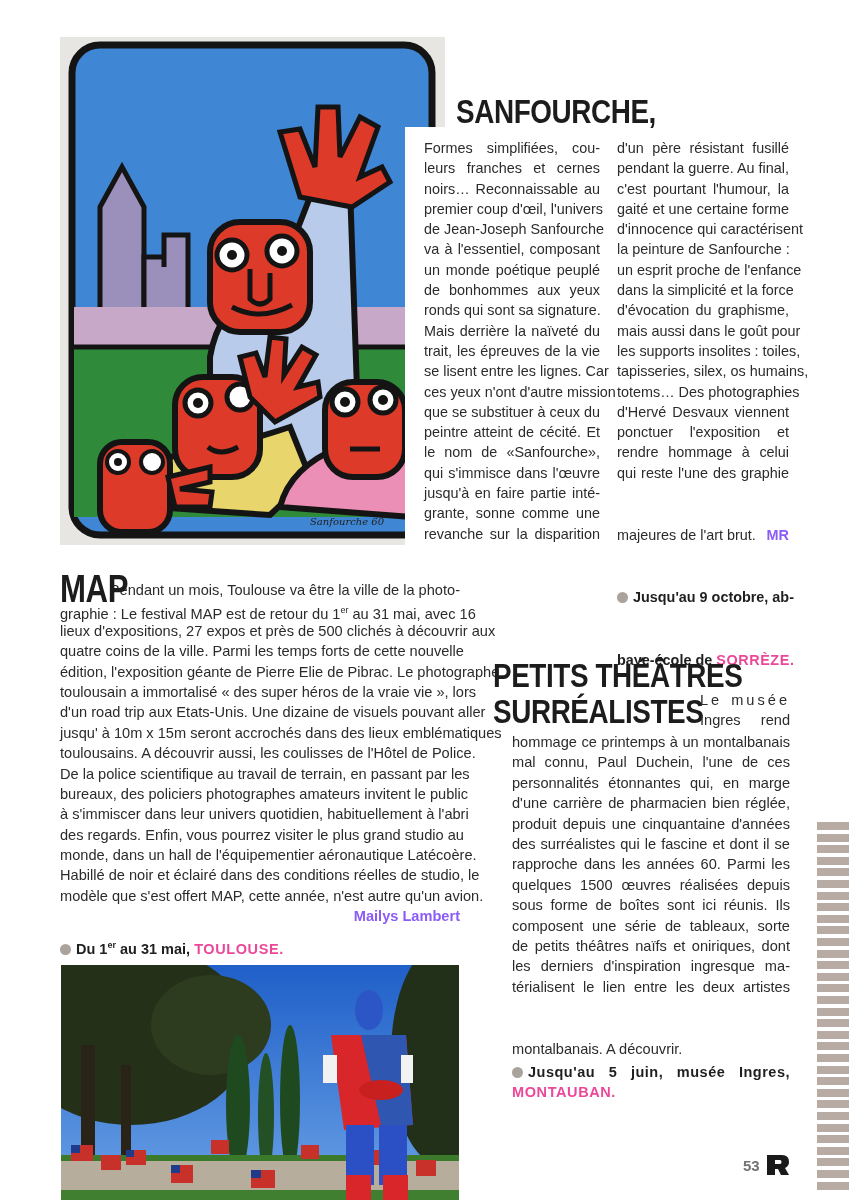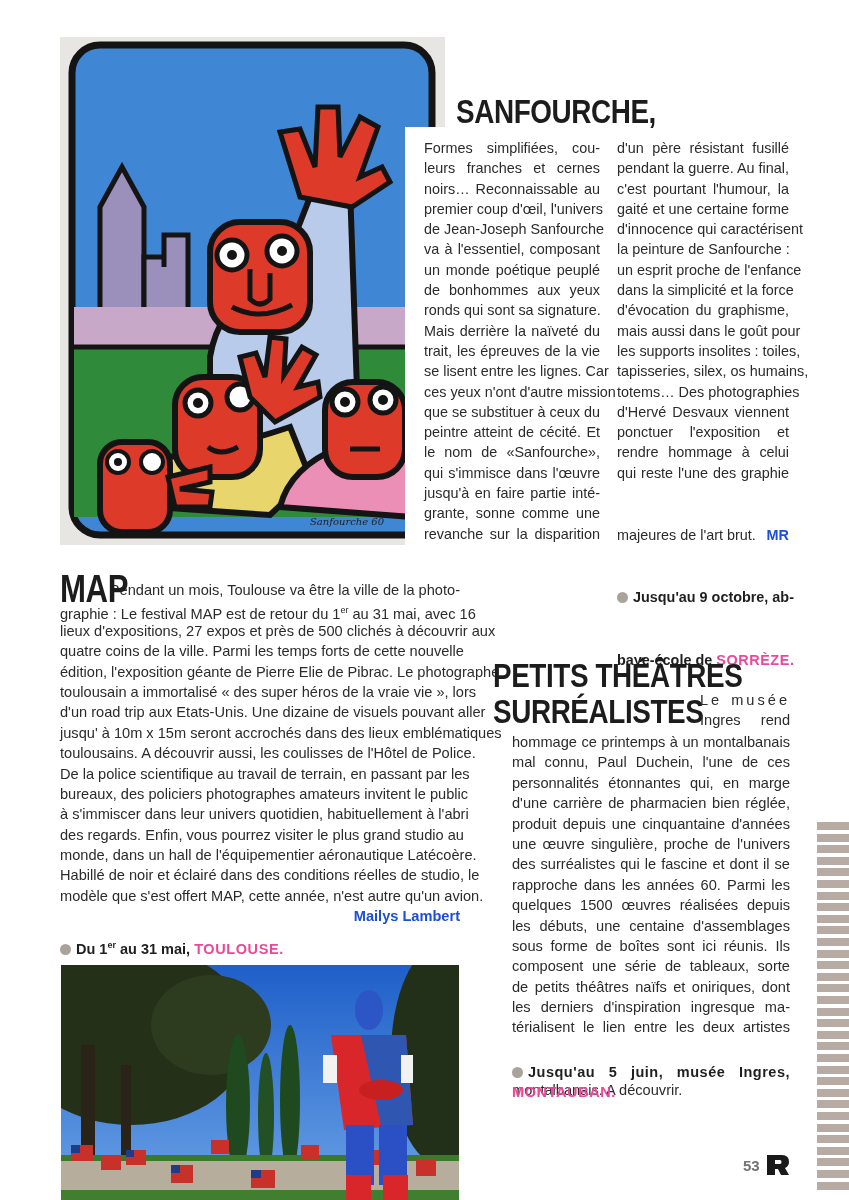--- a/index.html
+++ b/index.html
@@ -27,21 +27,21 @@
     .col .ln { display: block; white-space: nowrap; text-align: justify; text-align-last: justify; height: 20.3px; }
     .col .ln.left { text-align-last: left; margin-top: 42px; }
     .col .ln.right { text-align-last: right; text-align: right; }
 
     #sanf-col1 { left: 424px; top: 138px; width: 176px; }
     #sanf-col2 { left: 617px; top: 138px; width: 172px; }
 
     .info { font-weight: bold; color: #1f1f1f; }
     .bullet { display: inline-block; width: 11px; height: 11px; border-radius: 50%; background: #a9a39b; margin-right: 5px; vertical-align: -1px; }
     .city { color: #ec4899; font-weight: bold; letter-spacing: 0.6px; }
-    .byline { font-weight: bold; color: #1d4ed8; }
+    .byline { font-weight: bold; color: #8b5cf6; }
 
     
     #map-title { left: 60px; top: 569px; font-size: 38px; line-height: 40px; }
     #map-body { left: 60px; top: 580px; width: 400px; font-size: 14.6px; }
     #map-body .ln { height: 20.4px; line-height: 20.4px; }
     #map-info { left: 60px; top: 940px; font-size: 14.5px; }
 
     
     #photo { left: 61px; top: 965px; width: 398px; height: 235px; overflow: hidden; background: #2a6ed0; }
 
@@ -263,25 +263,23 @@
 <div id="pt-lead" class="abs col">
   <span class="ln" style="letter-spacing:3px;">Le musée</span>
   <span class="ln">Ingres rend</span>
 </div>
 <div id="pt-body" class="abs col">
   <span class="ln">hommage ce printemps à un montalbanais</span>
   <span class="ln">mal connu, Paul Duchein, l'une de ces</span>
   <span class="ln">personnalités étonnantes qui, en marge</span>
   <span class="ln">d'une carrière de pharmacien bien réglée,</span>
   <span class="ln">produit depuis une cinquantaine d'années</span>
-  <span class="ln">une œuvre singulière, proche de l'univers</span>
   <span class="ln">des surréalistes qui le fascine et dont il se</span>
   <span class="ln">rapproche dans les années 60. Parmi les</span>
   <span class="ln">quelques 1500 œuvres réalisées depuis</span>
-  <span class="ln">les débuts, une centaine d'assemblages</span>
   <span class="ln">sous forme de boîtes sont ici réunis. Ils</span>
   <span class="ln">composent une série de tableaux, sorte</span>
   <span class="ln">de petits théâtres naïfs et oniriques, dont</span>
   <span class="ln">les derniers d'inspiration ingresque ma-</span>
   <span class="ln">térialisent le lien entre les deux artistes</span>
   <span class="ln left">montalbanais. A découvrir.</span>
 </div>
 <div id="pt-info" class="abs info">
   <div style="text-align:justify;text-align-last:justify;white-space:nowrap;letter-spacing:0.5px;"><span class="bullet"></span><span>Jusqu'au 5 juin, musée Ingres,</span></div>
   <div class="city">MONTAUBAN.</div>

